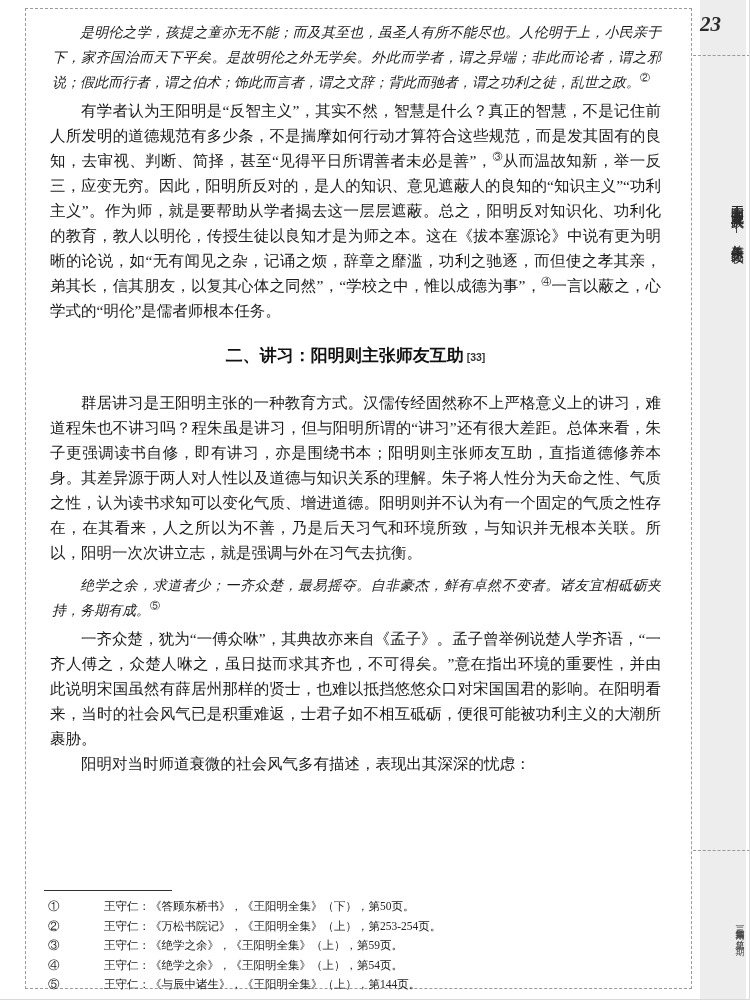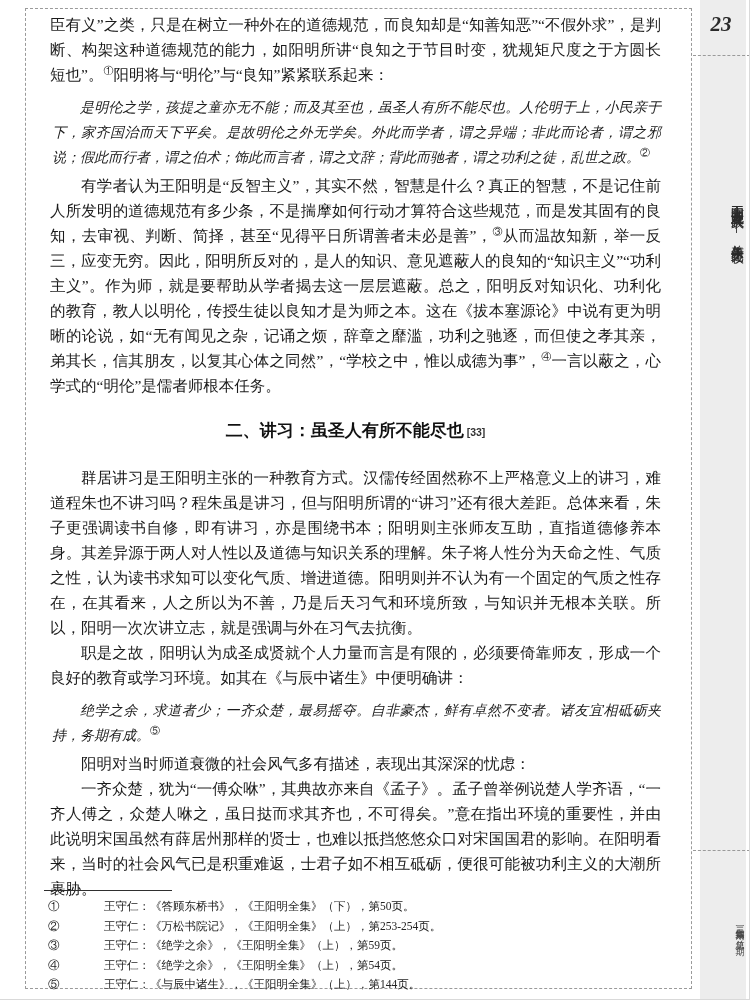--- a/index.html
+++ b/index.html
@@ -26,21 +26,21 @@
     background:#ededed;
   }
   .sidebar-dash{
     position:absolute;left:693px;width:57px;height:0;
     border-top:1px dashed #9a9a9a;
   }
   .dash-top{top:55px;}
   .dash-bottom{top:850px;}
   .page-num{
     position:absolute;left:700px;top:12px;width:42px;
-    text-align:center;
+    text-align:left;
     font-family:"Liberation Serif", serif;
     font-style:italic;font-weight:bold;font-size:21px;color:#2a2a2a;
   }
   .running-title{
     position:absolute;left:700px;top:68px;width:46px;height:300px;
     display:flex;justify-content:center;
     writing-mode:vertical-rl;
     font-size:13px;letter-spacing:1px;color:#2a2a2a;
     font-family:"Liberation Sans", sans-serif;
   }
@@ -111,37 +111,35 @@
   <div class="running-title">王阳明师道观及其实践——兼与朱子之比较</div>
 
   <div class="issue-info">
     <span>二〇一六年第二期</span>
       <span class="gap"></span>
       <span>总第7期</span>
   </div>
 
   <div class="content">
 
-    <p class="body-para no-indent"><span>臣有义”之类，只是在树立一种外在的道德规范，而良知却是“知善知恶”“不假外求”，是判断、构架这种道德规范的能力，如阳明所讲“良知之于节目时变，犹规矩尺度之于方圆长短也”。</span><sup class="fnref">①</sup><span>阳明将与“明伦”与“良知”紧紧联系起来：</span></p>
 
     <div class="quote"><span>是明伦之学，孩提之童亦无不能；而及其至也，虽圣人有所不能尽也。人伦明于上，小民亲于下，家齐国治而天下平矣。是故明伦之外无学矣。外此而学者，谓之异端；非此而论者，谓之邪说；假此而行者，谓之伯术；饰此而言者，谓之文辞；背此而驰者，谓之功利之徒，乱世之政。</span><sup class="fnref">②</sup></div>
 
     <p class="body-para"><span>有学者认为王阳明是“反智主义”，其实不然，智慧是什么？真正的智慧，不是记住前人所发明的道德规范有多少条，不是揣摩如何行动才算符合这些规范，而是发其固有的良知，去审视、判断、简择，甚至“见得平日所谓善者未必是善”，</span><sup class="fnref">③</sup><span>从而温故知新，举一反三，应变无穷。因此，阳明所反对的，是人的知识、意见遮蔽人的良知的“知识主义”“功利主义”。作为师，就是要帮助从学者揭去这一层层遮蔽。总之，阳明反对知识化、功利化的教育，教人以明伦，传授生徒以良知才是为师之本。这在《拔本塞源论》中说有更为明晰的论说，如“无有闻见之杂，记诵之烦，辞章之靡滥，功利之驰逐，而但使之孝其亲，弟其长，信其朋友，以复其心体之同然”，“学校之中，惟以成德为事”，</span><sup class="fnref">④</sup><span>一言以蔽之，心学式的“明伦”是儒者师根本任务。</span></p>
 
-    <h2 class="section"><span>二、讲习：虽圣人有所不能尽也</span><span class="heading-ref">[33]</span></h2>
+    <h2 class="section"><span>二、讲习：阳明则主张师友互助</span><span class="heading-ref">[33]</span></h2>
 
     <p class="body-para"><span>群居讲习是王阳明主张的一种教育方式。汉儒传经固然称不上严格意义上的讲习，难道程朱也不讲习吗？程朱虽是讲习，但与阳明所谓的“讲习”还有很大差距。总体来看，朱子更强调读书自修，即有讲习，亦是围绕书本；阳明则主张师友互助，直指道德修养本身。其差异源于两人对人性以及道德与知识关系的理解。朱子将人性分为天命之性、气质之性，认为读书求知可以变化气质、增进道德。阳明则并不认为有一个固定的气质之性存在，在其看来，人之所以为不善，乃是后天习气和环境所致，与知识并无根本关联。所以，阳明一次次讲立志，就是强调与外在习气去抗衡。</span></p>
 
-    <p class="body-para"><span>职是之故，阳明认为成圣成贤就个人力量而言是有限的，必须要倚靠师友，形成一个良好的教育或学习环境。如其在《与辰中诸生》中便明确讲：</span></p>
 
     <div class="quote"><span>绝学之余，求道者少；一齐众楚，最易摇夺。自非豪杰，鲜有卓然不变者。诸友宜相砥砺夹持，务期有成。</span><sup class="fnref">⑤</sup></div>
 
+    <p class="body-para"><span>一齐众楚，犹为“一傅众咻”，其典故亦来自《孟子》。孟子曾举例说楚人学齐语，“一齐人傅之，众楚人咻之，虽日挞而求其齐也，不可得矣。”意在指出环境的重要性，并由此说明宋国虽然有薛居州那样的贤士，也难以抵挡悠悠众口对宋国国君的影响。在阳明看来，当时的社会风气已是积重难返，士君子如不相互砥砺，便很可能被功利主义的大潮所裹胁。</span></p>
+
     <p class="body-para"><span>阳明对当时师道衰微的社会风气多有描述，表现出其深深的忧虑：</span></p>
-
-    <p class="body-para"><span>一齐众楚，犹为“一傅众咻”，其典故亦来自《孟子》。孟子曾举例说楚人学齐语，“一齐人傅之，众楚人咻之，虽日挞而求其齐也，不可得矣。”意在指出环境的重要性，并由此说明宋国虽然有薛居州那样的贤士，也难以抵挡悠悠众口对宋国国君的影响。在阳明看来，当时的社会风气已是积重难返，士君子如不相互砥砺，便很可能被功利主义的大潮所裹胁。</span></p>
 
   </div>
 
   <div class="fn-rule"></div>
 
   <div class="footnotes">
     <div class="fn-row">
         <span class="fn-num">①</span>
         <span class="fn-text">王守仁：《答顾东桥书》，《王阳明全集》（下），第50页。</span>
       </div>

